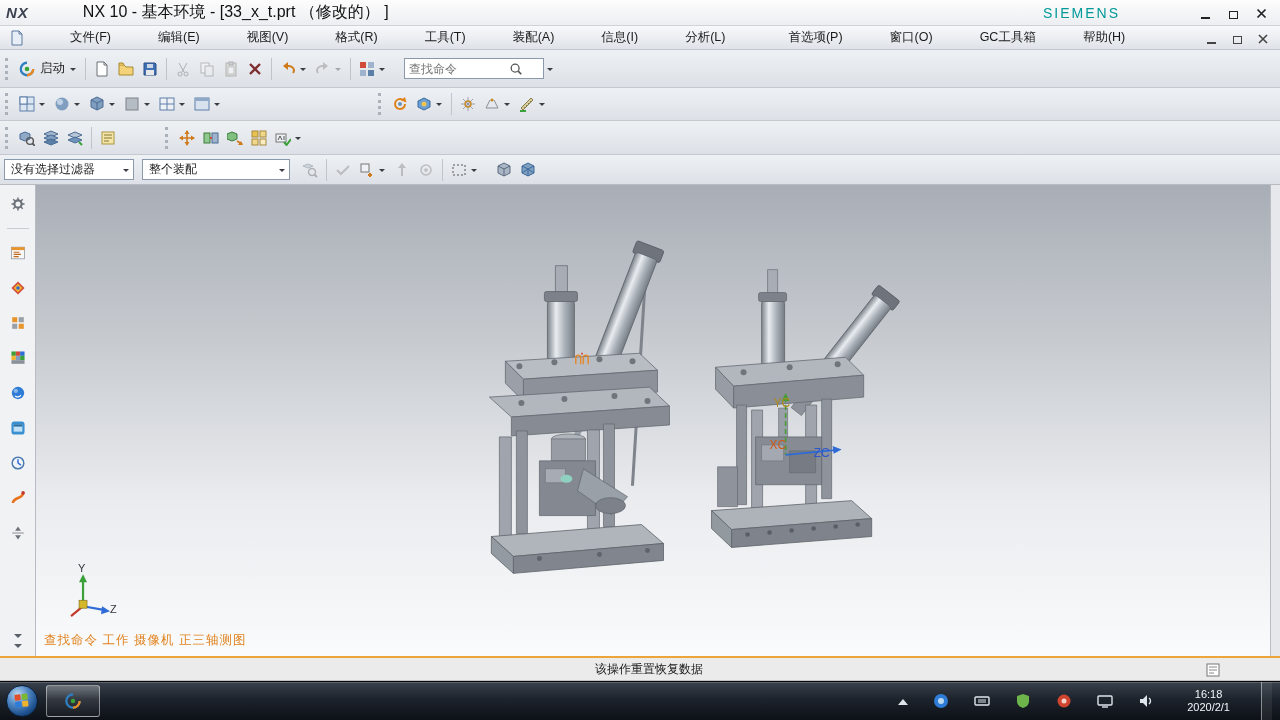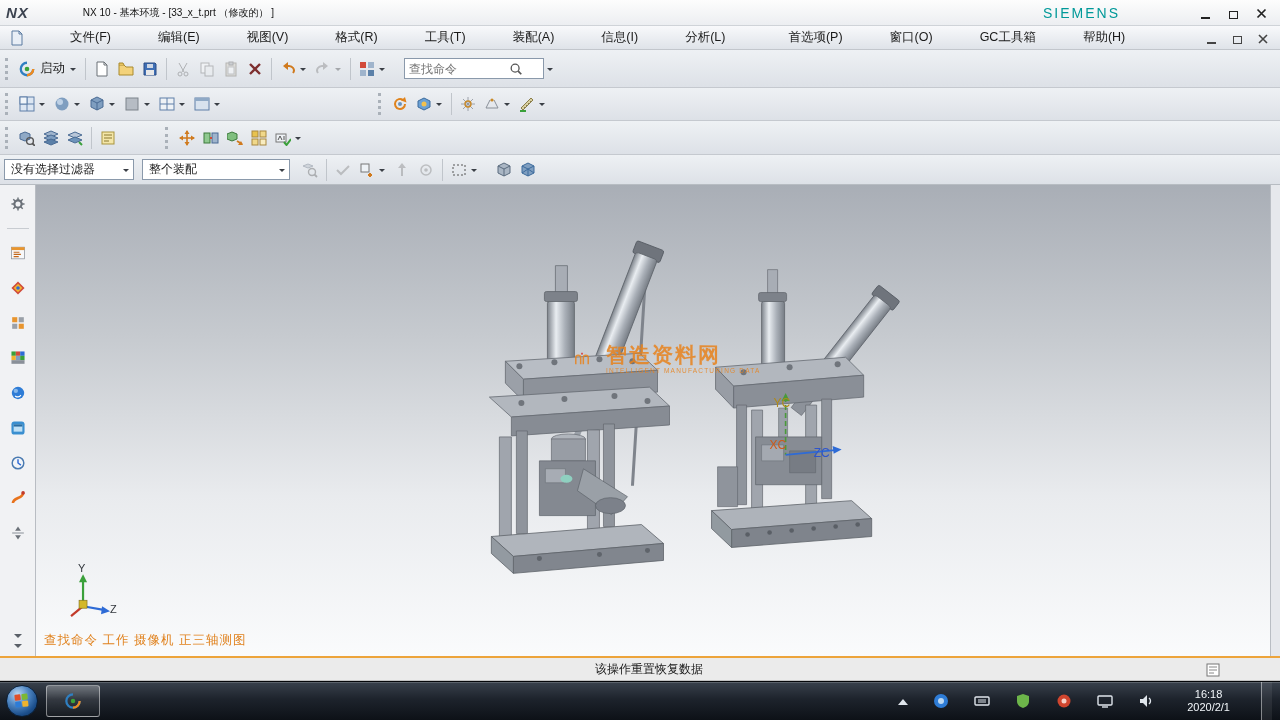--- a/index.html
+++ b/index.html
@@ -4,21 +4,21 @@
 <style>
   * { margin:0; padding:0; box-sizing:border-box; }
   html,body { width:1280px; height:720px; overflow:hidden;
     font-family:"Liberation Sans","DejaVu Sans",sans-serif; font-size:12px; color:#1a1a1a; }
   .screen { width:1280px; height:720px; display:flex; flex-direction:column; background:#e8eaee; }
 
   
   .titlebar { height:26px; display:flex; align-items:center; padding:0 6px;
     background:linear-gradient(#fdfdfd,#eceef1); border-bottom:1px solid #cfd3d8;gap:44px; }
   .nx-logo { font-weight:bold; font-style:italic; font-size:15px; color:#3c4350; letter-spacing:1px; margin-right:10px; }
-  .title-text { font-size:10px; color:#111; }
+  .title-text { font-size:16px; color:#111; }
   .brand { margin-left:auto; color:#009999; font-weight:normal; letter-spacing:2px; font-size:14px; margin-right:34px; }
   .winbtns { display:flex; gap:14px; align-items:center; margin-right:6px; }
   .wbtn { width:14px; height:12px; display:flex; align-items:flex-end; justify-content:center; cursor:default; }
   .wbtn .bar { width:9px; height:2px; background:#222; }
   .wbtn .box { width:9px; height:8px; border:1.5px solid #222; }
 
   
   .menubar { height:24px; display:flex; align-items:center;
     background:linear-gradient(#f8f9fb,#dfe3e9); border-bottom:1px solid #c2c6cc; padding:0 4px;gap:33px; }
   .menu-doc { width:16px; height:16px; margin:0 4px; }
@@ -743,24 +743,20 @@
       </svg>
 
       <div class="watermark">
         <span class="ico" style="width:36px;height:32px">
           <svg viewBox="0 0 36 32" width="36" height="32">
               <path d="M4 28V13a5.5 5.5 0 0 1 11 0v15" stroke="#e8831d" fill="none" stroke-width="3.4"></path>
               <path d="M21 28V13a5.5 5.5 0 0 1 11 0v15" stroke="#e8831d" fill="none" stroke-width="3.4"></path>
               <rect x="16" y="2" width="4" height="4" fill="#d9302c"></rect>
             </svg>
         </span>
-        <span class="wm-text">
-          <span class="wm-title">智造资料网</span>
-          <span class="wm-sub">INTELLIGENT MANUFACTURING DATA</span>
-        </span>
       </div>
 
       <div class="view-status">查找命令 工作 摄像机 正三轴测图</div>
     </div>
 
     <div class="rightstrip"></div>
   </div>
 
   <div class="statusbar">
     <span class="status-msg">该操作重置恢复数据</span>

